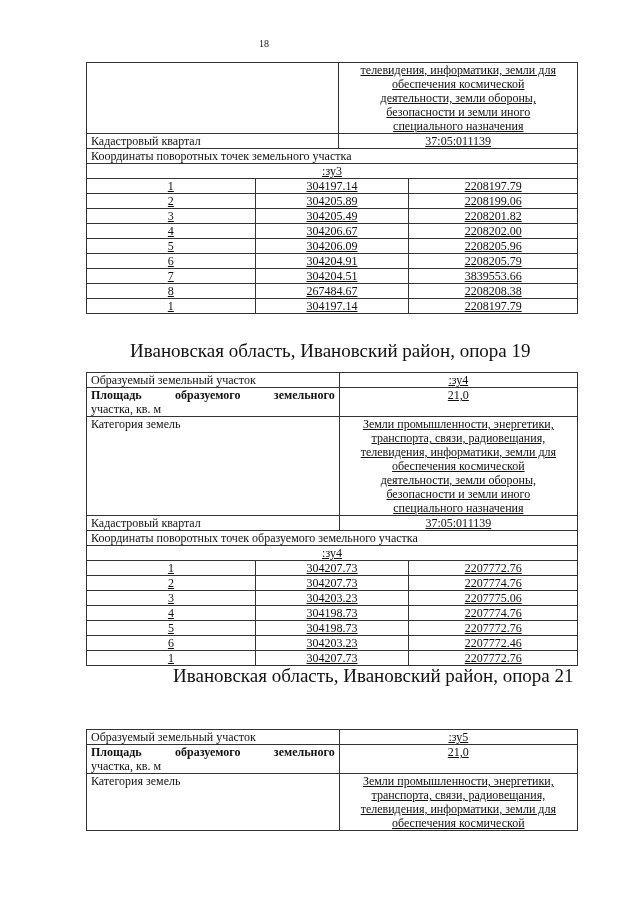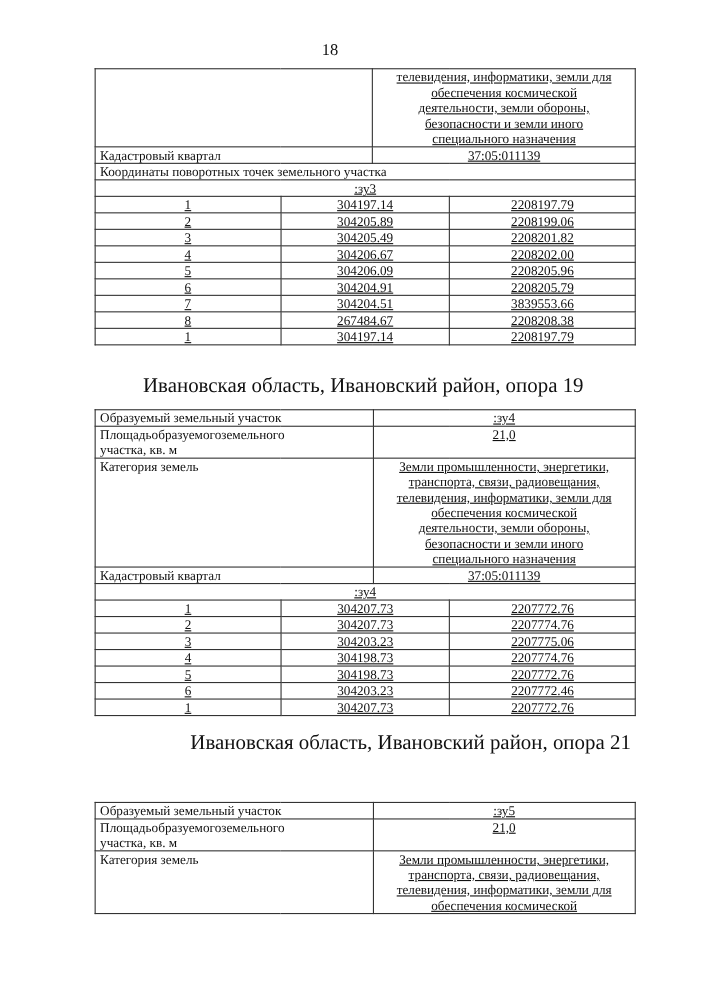--- a/index.html
+++ b/index.html
@@ -1,25 +1,25 @@
 <!DOCTYPE html>
 <html><head>
 <meta charset="utf-8">
 <style>
   html, body { margin:0; padding:0; background:#ffffff; }
   body { width:640px; height:905px; position:relative; overflow:hidden;
          font-family:"Liberation Serif", serif; color:#111; }
-  .page-num { position:absolute; top:38px; left:0; width:528px; text-align:center; font-size:15px;margin-left:36px; }
+  .page-num { position:absolute; top:38px; left:0; width:528px; text-align:center; font-size:10px; }
   table { position:absolute; left:86px; width:492px; border-collapse:collapse; font-size:12px; line-height:14px; }
   td { border:1px solid #333; padding:0 4px; vertical-align:top; }
   td.c { text-align:center;text-decoration:underline; }
   td.l { text-align:left;margin-left:43px; }
   .heading { position:absolute; left:130px; font-size:19px; }
   .area-label { text-align:justify; }
-  .area-label .l1 { display:flex; justify-content:flex-start; }
+  .area-label .l1 { display:flex; justify-content:space-between;font-weight:bold; }
 </style>
 </head>
 <body>
 
 <div class="page-num">18</div>
 
 <table style="top:62px;">
   <colgroup>
       <col style="width:169px">
       <col style="width:84px">
@@ -132,20 +132,23 @@
       <div>деятельности, земли обороны,</div>
       <div>безопасности и земли иного</div>
       <div>специального назначения</div>
     </td>
   </tr>
   <tr>
     <td colspan="2" class="l">Кадастровый квартал</td>
     <td colspan="2" class="c">37:05:011139</td>
   </tr>
   <tr>
+    <td colspan="4" class="l">Координаты поворотных точек образуемого земельного участка</td>
+  </tr>
+  <tr>
     <td colspan="4" class="c">:зу4</td>
   </tr>
   </tbody>
     <tbody id="t2-points">
       <tr>
         <td class="c">1</td>
         <td class="c" colspan="2">304207.73</td>
         <td class="c">2207772.76</td>
       </tr>
       <tr>

